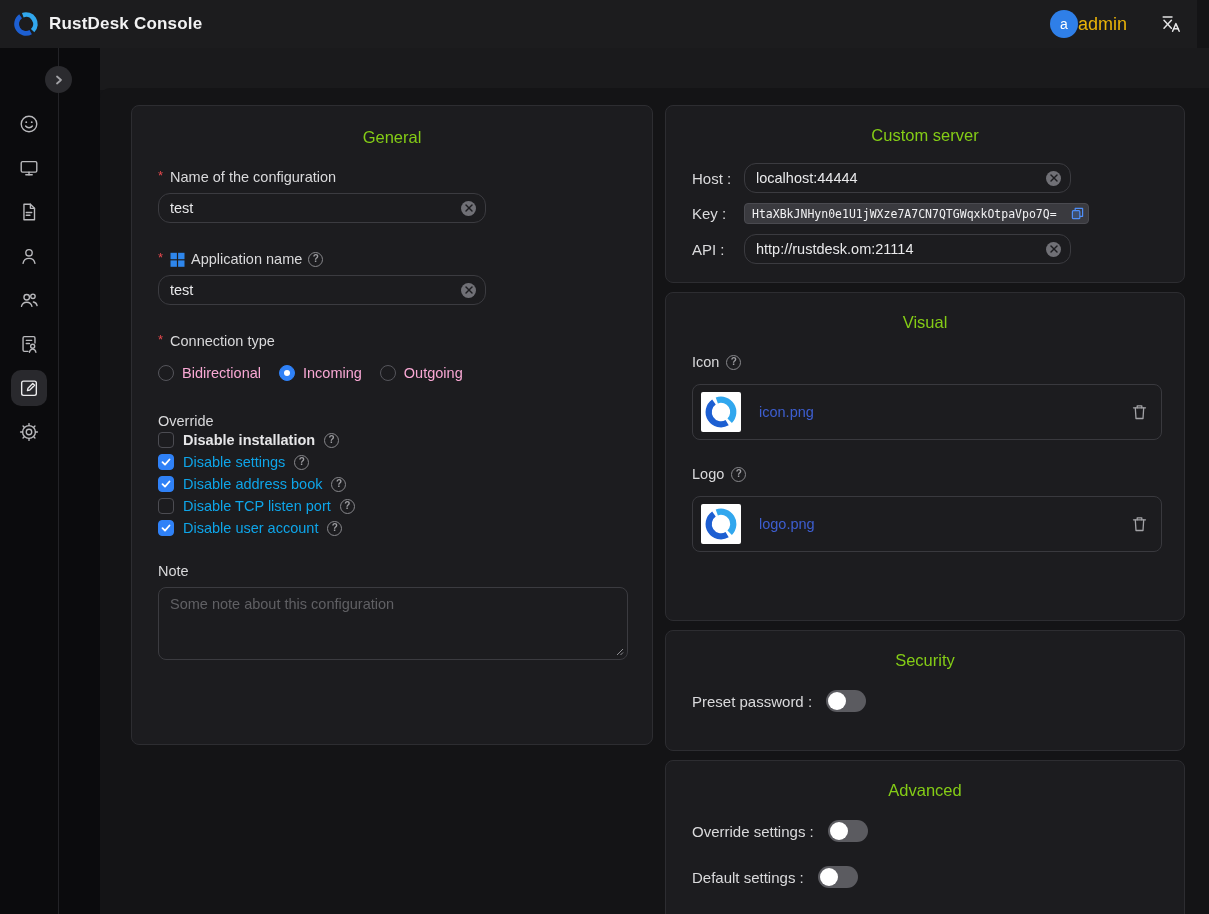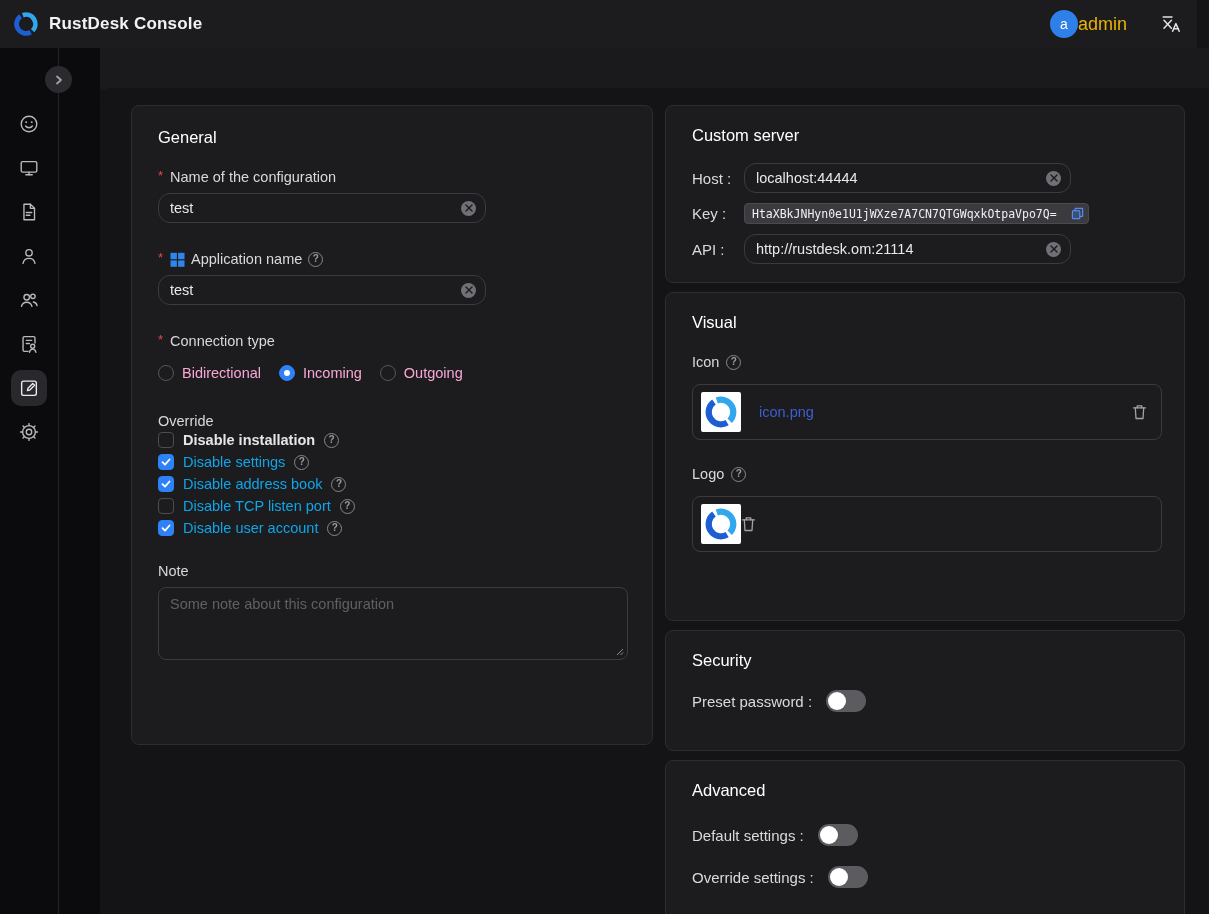--- a/index.html
+++ b/index.html
@@ -57,21 +57,21 @@
     background:#141416; border-top-left-radius:10px; z-index:5;
   }
   .cols { display:flex; align-items:flex-start; gap:12px; padding:17px 24px 0 31px; }
   .col-left { width:522px; flex:none; }
   .col-right { width:520px; flex:none; display:flex; flex-direction:column; gap:9px; }
 
   .card {
     background:#1c1c1f; border:1px solid #2d2d31; border-radius:8px;
     padding:22px 26px;
   }
-  .card-title { font-size:16.5px; font-weight:400; color:#ffffff; }
+  .card-title { font-size:16.5px; font-weight:400; color:#84cc16;text-align:center; }
 
   
   .card-general { height:640px; }
   .field-label { display:flex; align-items:center; gap:6px; font-size:14.5px; color:#d9d9db; }
   .req { color:#e5484d; font-size:13px; margin-right:1px; transform:translateY(-2px); }
   .input-wrap {
     position:relative; display:flex; align-items:center;
     height:30px; border:1px solid #3b3b40; border-radius:12px;
     background:transparent; padding:0 30px 0 11px;
   }
@@ -501,45 +501,46 @@
         <div class="visual-sub" style="margin-top:26px">
           <span>Logo</span>
           <span class="help">?</span>
         </div>
         <div class="filebox">
           <span class="file-thumb">
             <svg width="34" height="34" viewBox="0 0 36 36">
                 <use href="#rd-logo"></use>
               </svg>
           </span>
+          <span class="file-link">logo.png</span>
           <span class="trash-btn">
             <svg width="15" height="16" viewBox="0 0 15 16" fill="none" stroke="currentColor" stroke-width="1.3" stroke-linecap="round" stroke-linejoin="round">
               <line x1="1.5" y1="3.8" x2="13.5" y2="3.8"></line>
               <path d="M5.2 3.8V1.8h4.6v2"></path>
               <path d="M3.3 3.8l.7 10.7h7l.7-10.7"></path>
             </svg>
           </span>
         </div>
       </section>
 
       <section class="card card-security">
         <div class="card-title">Security</div>
         <div class="toggle-row">
           <span class="toggle-label">Preset password :</span>
           <span class="toggle"></span>
         </div>
       </section>
 
       <section class="card card-advanced">
         <div class="card-title">Advanced</div>
+        <div class="toggle-row">
+          <span class="toggle-label">Override settings :</span>
+          <span class="toggle"></span>
+        </div>
         <div class="toggle-row" style="margin-top:24px">
           <span class="toggle-label">Default settings :</span>
           <span class="toggle"></span>
         </div>
-        <div class="toggle-row">
-          <span class="toggle-label">Override settings :</span>
-          <span class="toggle"></span>
-        </div>
       </section>
 
     </div>
   </div>
 </main>
 
 </body></html>

